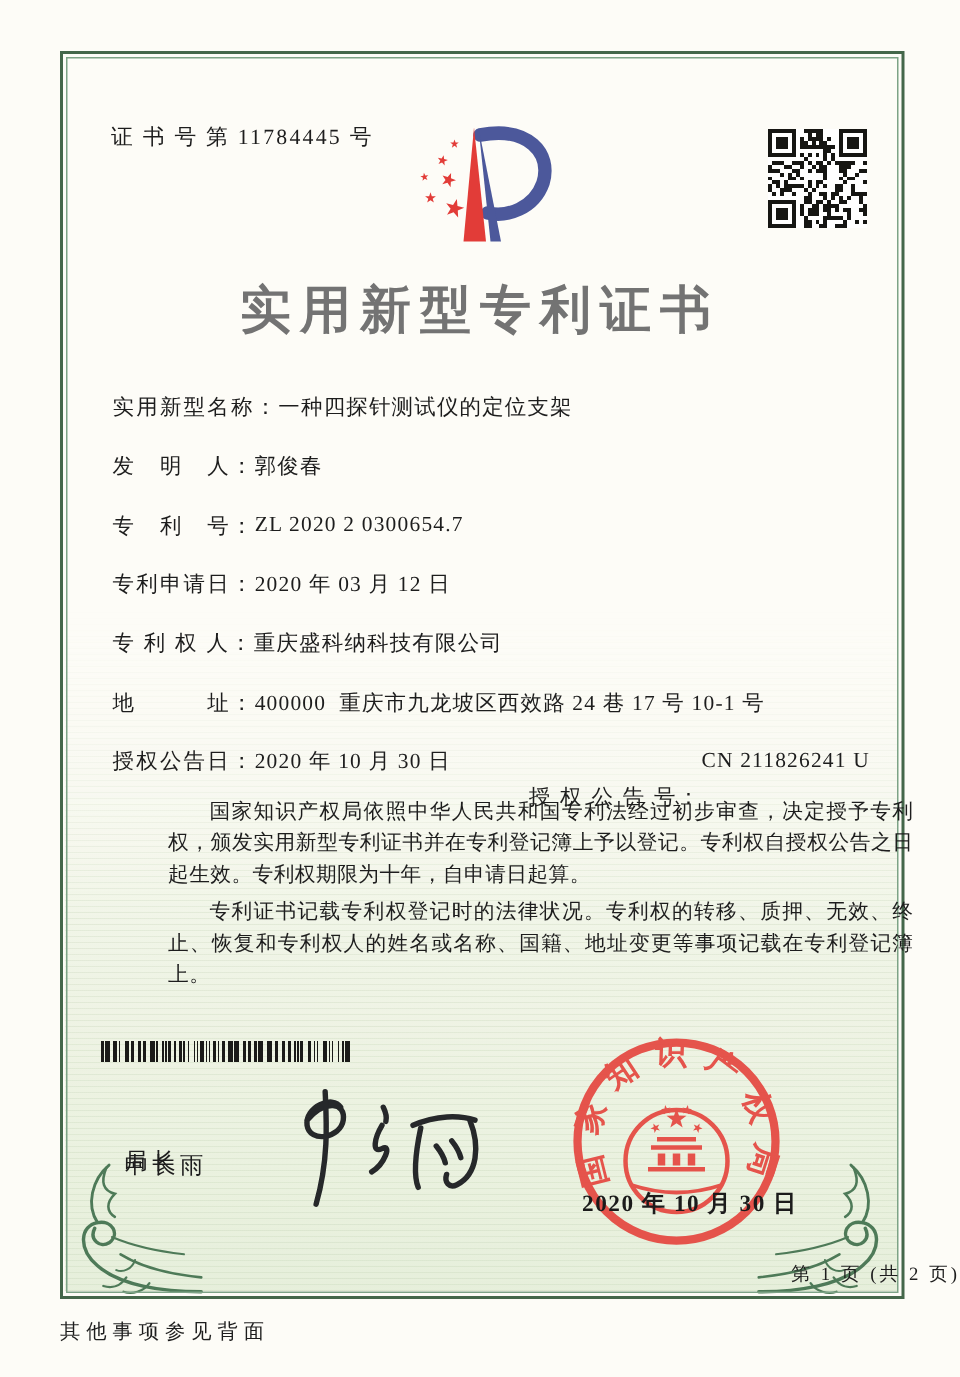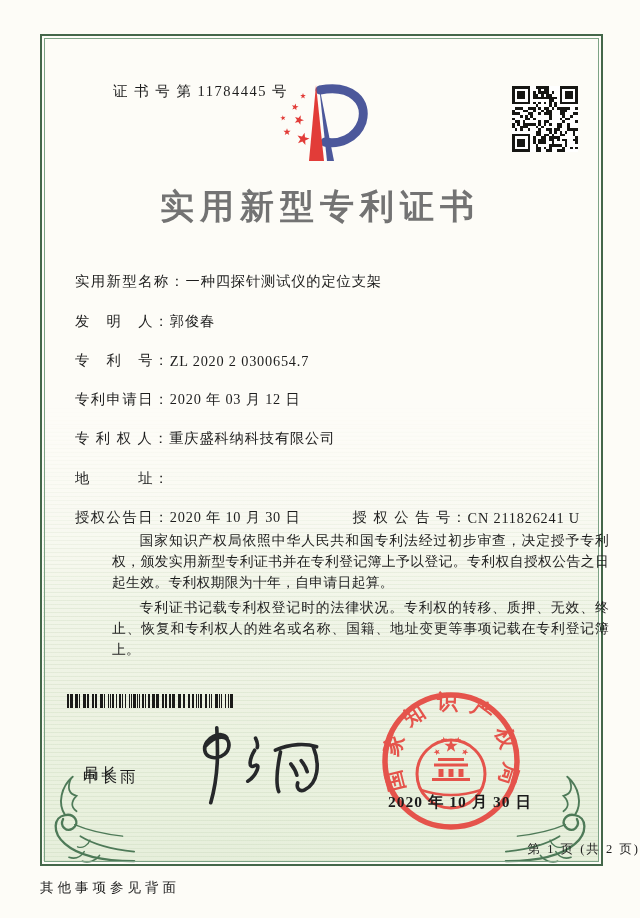--- a/index.html
+++ b/index.html
@@ -18,29 +18,29 @@
     -webkit-mask-image:linear-gradient(to bottom, transparent 0, #000 45%);
     mask-image:linear-gradient(to bottom, transparent 0, #000 45%);
   }
   .frame-outer{
     position:absolute;left:40px;top:34px;width:559px;height:828px;
     border:2.6px solid #44674a;z-index:3;pointer-events:none;
   }
   .frame-inner{position:absolute;inset:2px;border:1.2px solid #7da386;}
   .content{position:absolute;inset:0;z-index:4;}
 
-  .cert-no{position:absolute;left:74px;top:82px;font-size:14.5px;letter-spacing:1.5px;margin-left:39px;}
+  .cert-no{position:absolute;left:74px;top:82px;font-size:14.5px;letter-spacing:1.5px;}
   .logo{position:absolute;left:268px;top:82px;}
   .qr{position:absolute;left:512px;top:86px;}
   .title{
     position:absolute;left:0;top:184px;width:100%;text-align:center;
     font-size:34px;font-weight:700;letter-spacing:6px;color:#737373;
   }
   .fields{position:absolute;left:75px;top:252px;width:500px;}
-  .frow{height:39.3px;display:flex;align-items:flex-end;font-size:14.3px;}
+  .frow{height:39.3px;display:flex;align-items:center;font-size:14.3px;}
   .lbl{letter-spacing:1.5px;white-space:pre;}
   .val{letter-spacing:0.8px;white-space:pre;}
   .frow .second{margin-left:52px;margin-top:48px;}
 
   .paras{
     position:absolute;left:72px;top:531px;width:497px;
     font-size:13.8px;line-height:20.8px;text-align:justify;letter-spacing:0.3px;margin-left:40px;
   }
   .paras p{margin:0 0 5px 0;text-indent:2em;}
 
@@ -335,20 +335,21 @@
     <div class="frow">
       <span class="lbl">专利申请日：</span>
       <span class="val">2020 年 03 月 12 日</span>
     </div>
     <div class="frow">
       <span class="lbl">专 利 权 人：</span>
       <span class="val">重庆盛科纳科技有限公司</span>
     </div>
     <div class="frow">
       <span class="lbl">地　　　址：</span>
+      <span class="val">400000  重庆市九龙坡区西效路 24 巷 17 号 10-1 号</span>
     </div>
     <div class="frow">
       <span class="lbl">授权公告日：</span>
       <span class="val">2020 年 10 月 30 日</span>
       <span class="lbl second">授 权 公 告 号：</span>
       <span class="val">CN 211826241 U</span>
     </div>
   </div>
 
   <div class="paras">

